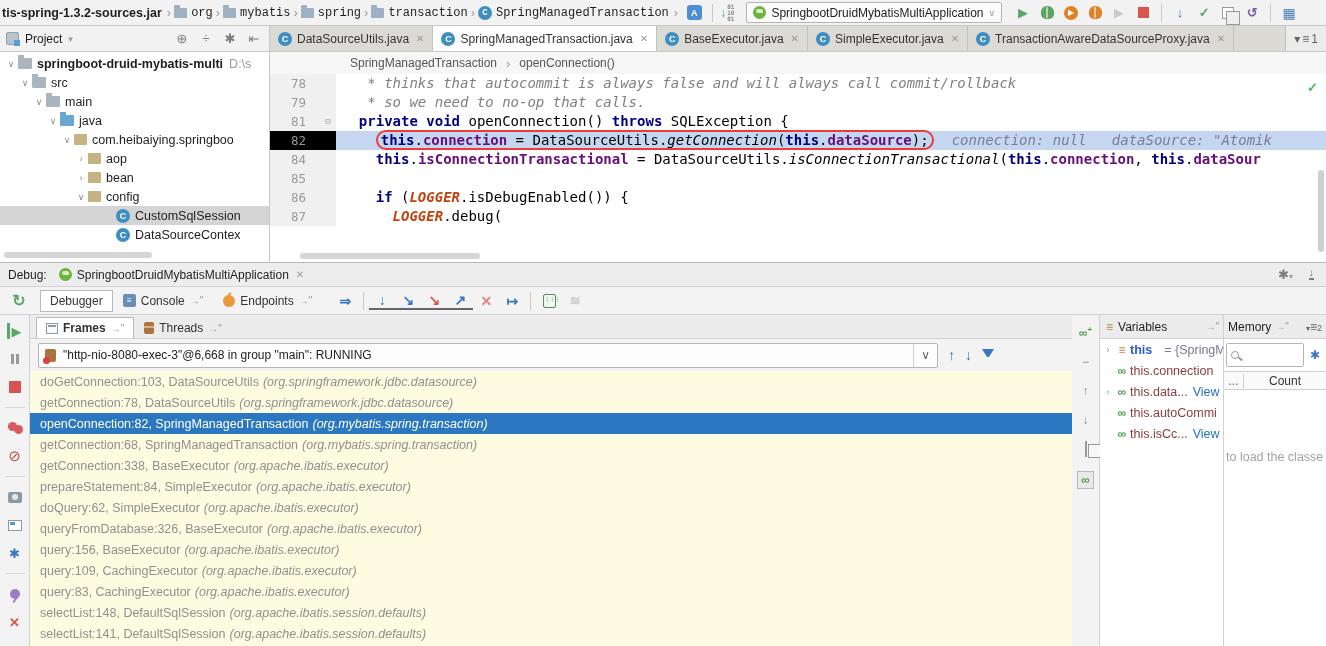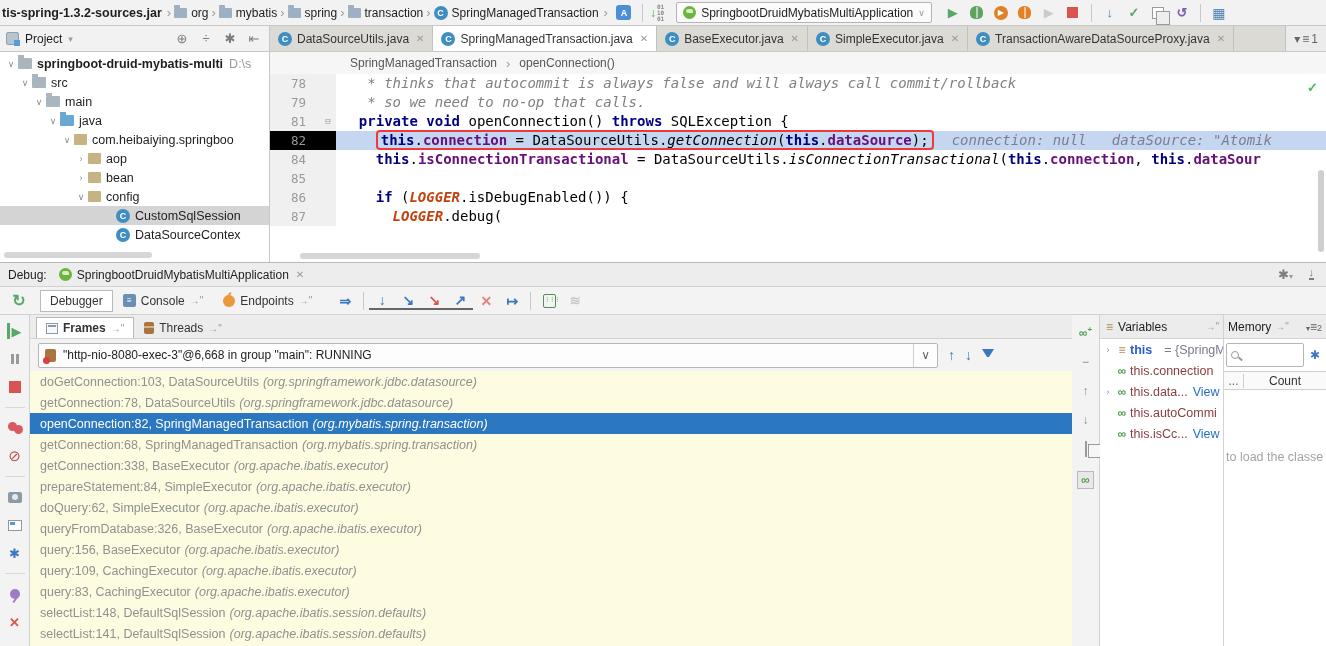--- a/index.html
+++ b/index.html
@@ -6,21 +6,21 @@
   html,body { width:1326px; height:646px; overflow:hidden; }
   body { font-family:"Liberation Sans", sans-serif; font-size:12px; color:#1e1e1e; background:#f2f2f2; position:relative; }
   .abs { position:absolute; }
   .flex { display:flex; align-items:center; }
   .mono { font-family:"DejaVu Sans Mono","Liberation Mono",monospace; }
 
   
   #topbar { left:0; top:0; width:1326px; height:26px; background:#f2f2f2; border-bottom:1px solid #c8c8c8; display:flex; align-items:center; padding-left:2px; gap:2px; white-space:nowrap; }
   .crumb-sep { color:#9a9a9a; font-size:13px; padding:0 3px; }
   .jar-label { font-weight:bold; font-size:12.5px; }
-  .crumb { display:flex; align-items:center; gap:4px; }
+  .crumb { display:flex; align-items:center; gap:4px;font-family:Liberation Mono, monospace; }
   .folder-ic { width:13px; height:10px; background:#9db1c3; border-radius:1px; position:relative; display:inline-block; }
   .folder-ic::before { content:""; position:absolute; left:0; top:-3px; width:6px; height:3px; background:#9db1c3; border-radius:1px 1px 0 0; }
   .class-ic { width:14px; height:14px; border-radius:50%; background:#3f8ec1; color:#fff; font-size:9px; font-weight:bold; display:inline-flex; align-items:center; justify-content:center; }
   .tool-sep { width:1px; height:18px; background:#c8c8c8; margin:0 5px; }
   .tbtn { width:22px; height:20px; display:inline-flex; align-items:center; justify-content:center; font-size:13px; }
   .green { color:#59a869; } .red { color:#d9534f; } .blue { color:#3b77bf; } .purple { color:#7c5fb0; } .gray { color:#9a9a9a; }
   .translate-ic { width:15px; height:15px; background:#4c8fd4; border-radius:3px; color:#fff; font-size:9px; font-weight:bold; display:inline-flex; align-items:center; justify-content:center; }
   .bytecode-ic { display:inline-flex; align-items:center; font-size:12px; color:#4aa54a; font-weight:bold; }
   .bytecode-ic small { font-size:6px; color:#888; line-height:6px; margin-left:1px; font-family:"DejaVu Sans Mono",monospace; }
   #runconfig { border:1px solid #b4b4b4; background:#fbfbfb; height:21px; border-radius:2px; display:flex; align-items:center; padding:0 6px; gap:5px; margin:0 8px 0 10px; }
@@ -64,21 +64,21 @@
 
   
   #ed-breadcrumb { left:270px; top:52px; width:1056px; height:22px; background:#f6f6f6; display:flex; align-items:center; padding-left:80px; gap:6px; color:#555; }
   #editor { left:270px; top:74px; width:1056px; height:188px; background:#ffffff; overflow:hidden; }
   .code-row { height:19px; display:flex; align-items:center; font-size:14px; line-height:19px; }
   .gutter { width:50px; flex:none; text-align:right; padding-right:14px; color:#999; background:#f0f0f0; height:19px; font-size:12.5px; }
   .foldcol { width:16px; flex:none; background:#f0f0f0; color:#9a9a9a; font-size:9px; text-align:center; height:19px; line-height:19px; }
   .codecell { white-space:pre; flex:1; padding-left:6px; }
   .code-row.exec { background:#c5d6f0; }
   .code-row.exec .gutter, .code-row.exec .foldcol { background:#000000; }
-  .exec-box { border:2px solid #ee3a3a; border-radius:4px; padding:0 3px; }
+  .exec-box { border:2px solid #ee3a3a; border-radius:10px; padding:0 3px; }
   .s-kw { color:#000080; font-weight:bold; }
   .s-fld { color:#660e7a; font-weight:bold; }
   .s-sfld { color:#c2410c; font-weight:bold; font-style:italic; }
   .s-smth { font-style:italic; color:#000; }
   .s-cmt { color:#808080; font-style:italic; }
   .s-pln { color:#000; }
   .s-hint { color:#7d7d92; font-style:italic; margin-left:18px; }
   #insp-ok { right:8px; top:80px; color:#4dbb5f; font-size:13px; font-weight:bold; }
   #ed-vscroll { left:1318px; top:170px; width:6px; height:82px; background:#cfcfcf; border-radius:3px; }
   #ed-hscroll { left:300px; top:253px; width:180px; height:6px; background:#d6d6d6; border-radius:3px; }

